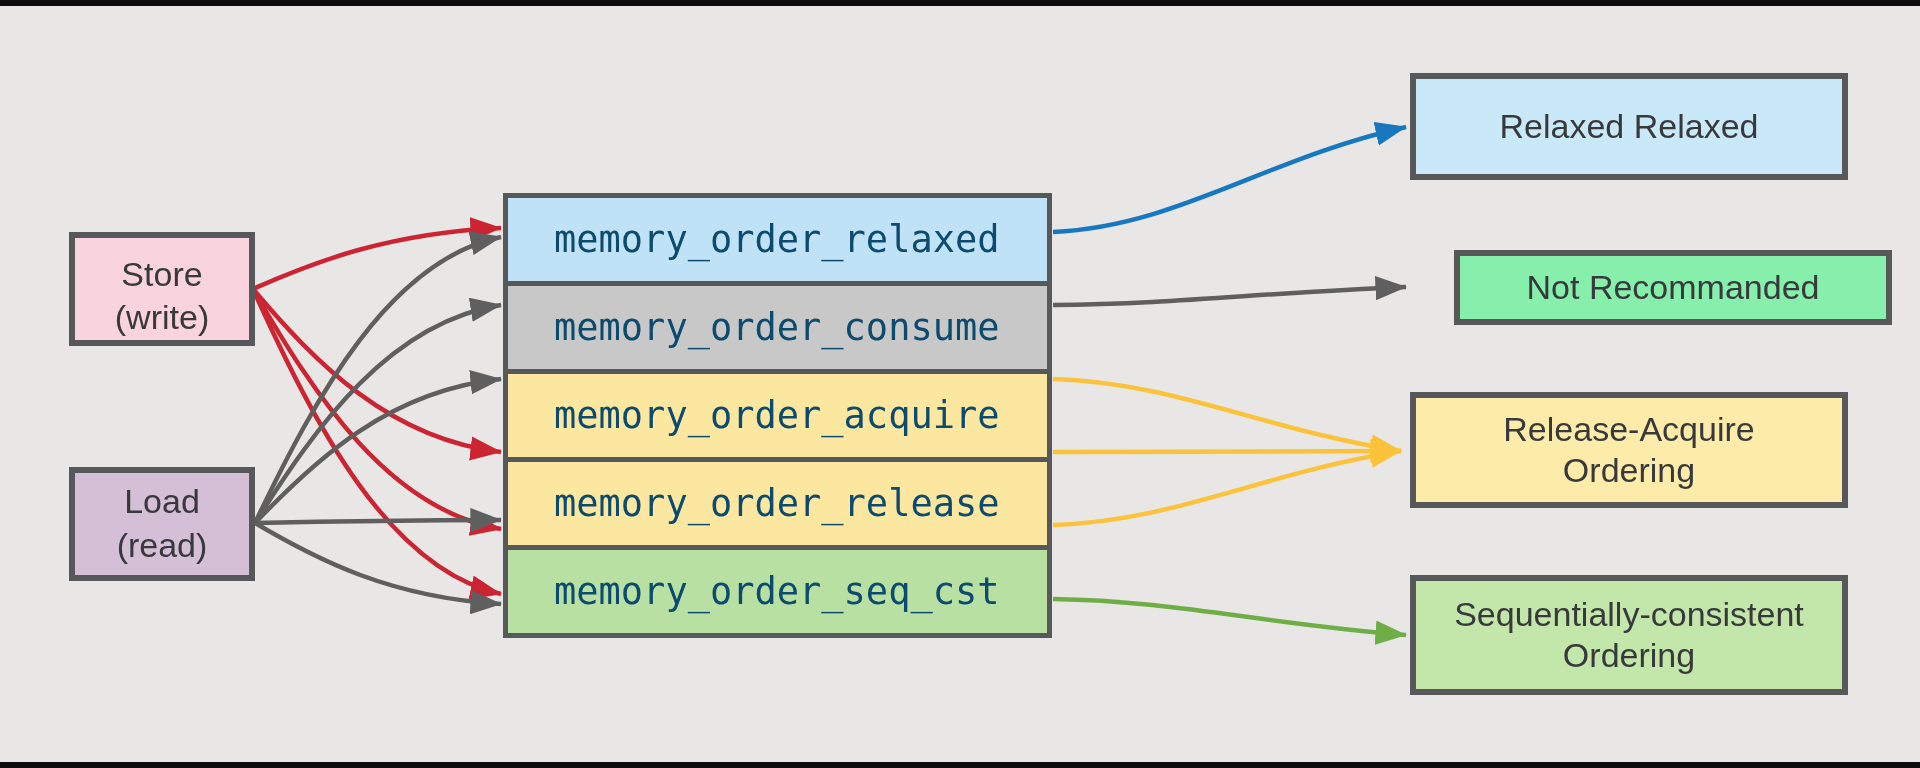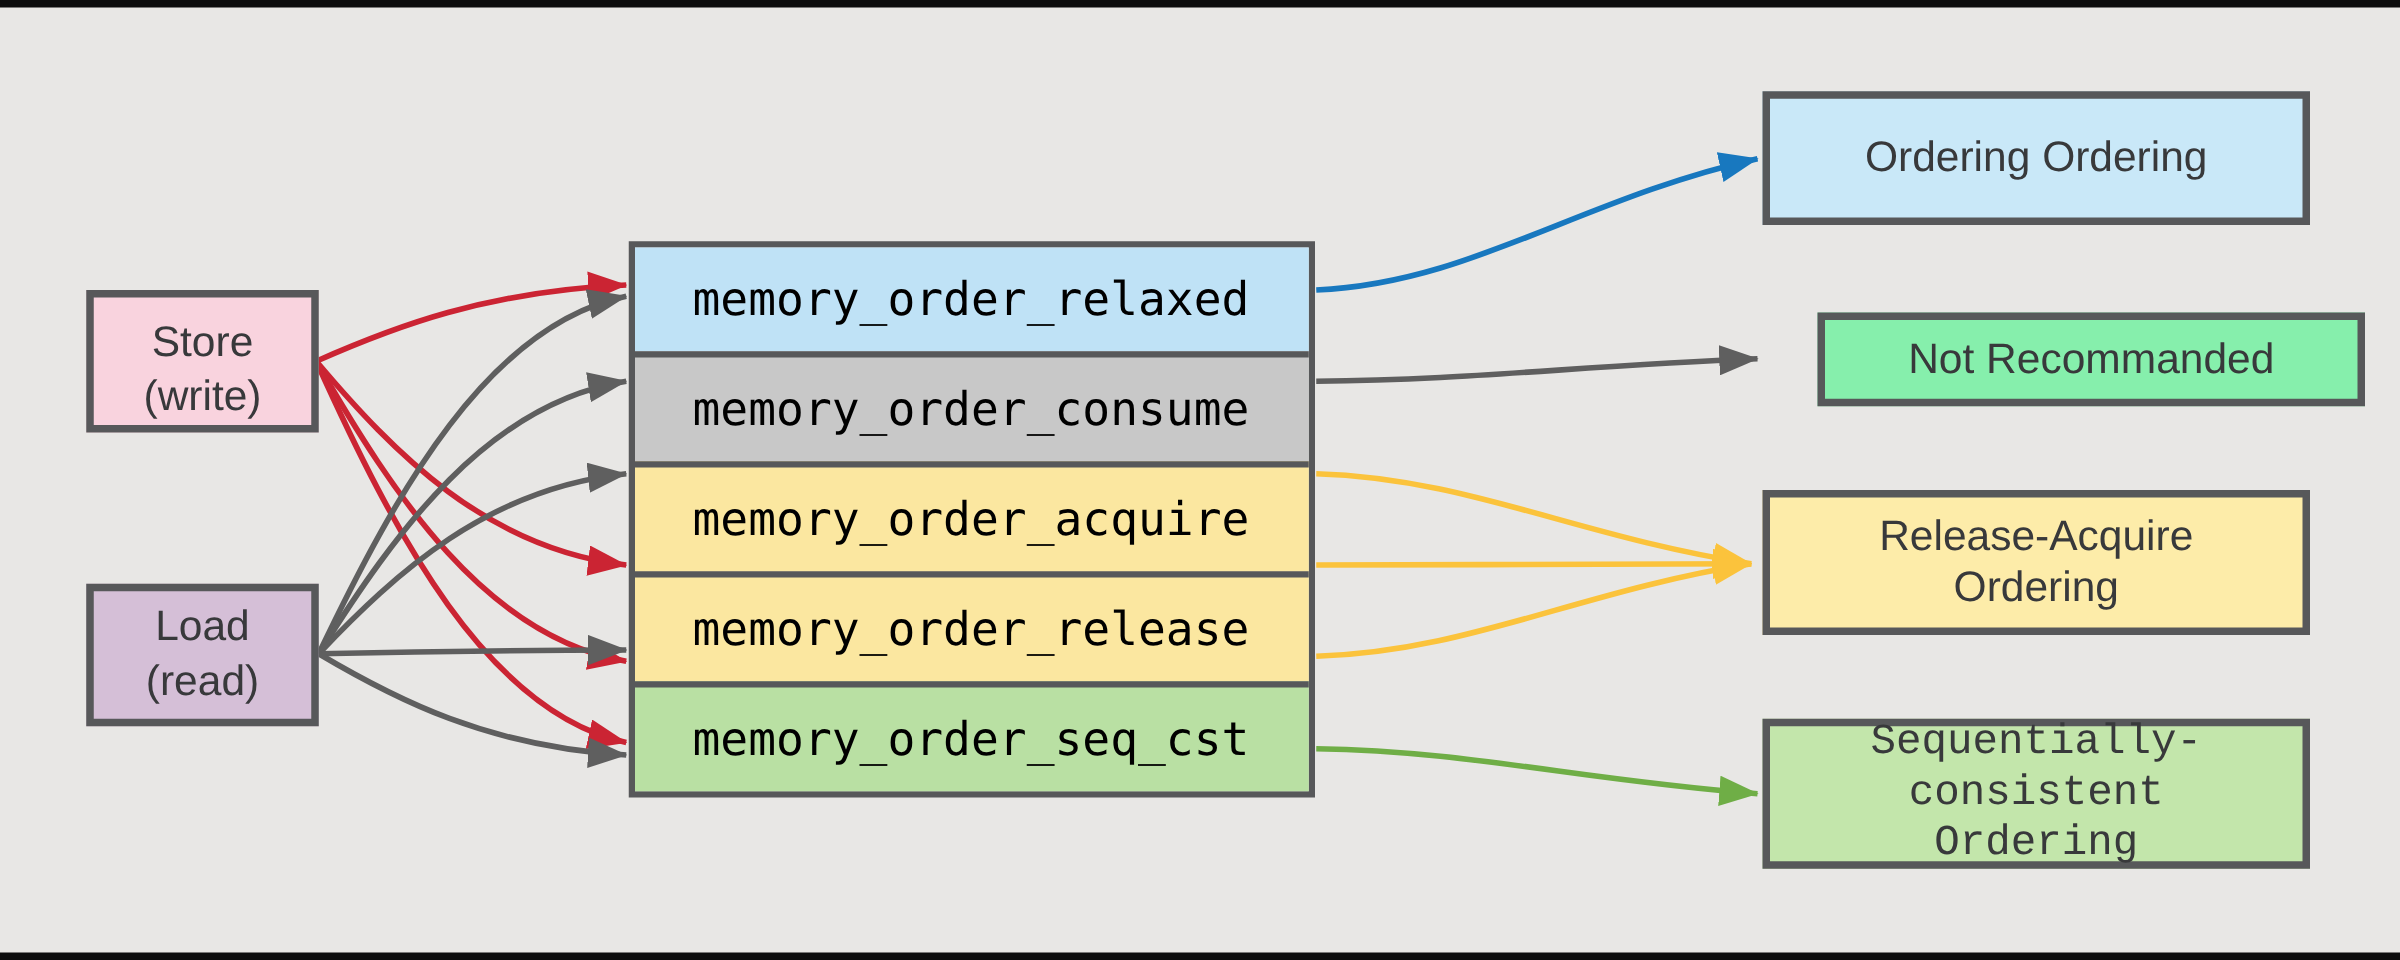--- a/index.html
+++ b/index.html
@@ -19,21 +19,21 @@
   .src{width:186px;height:114px;font-size:34px;line-height:1.28;}
   .outcome{width:438px;font-size:34px;line-height:1.2;}
   #stack{
     position:absolute;left:503px;top:193px;width:549px;height:445px;
     box-sizing:border-box;border:5px solid #57585a;display:flex;flex-direction:column;
   }
   .order-row{
     flex:1;display:flex;align-items:center;box-sizing:border-box;
     padding-left:46px;
     font-family:"DejaVu Sans Mono","Liberation Mono",monospace;
-    font-size:37px;color:#000000;white-space:nowrap;
+    font-size:37px;color:#0c4a6e;white-space:nowrap;
   }
   .order-row + .order-row{border-top:5px solid #57585a;}
   #arrows{position:absolute;left:0;top:0;width:1920px;height:768px;pointer-events:none;}
 </style>
 </head>
 <body>
 
 <div id="stage">
   <div class="frame-bar top"></div>
   <div class="frame-bar bottom"></div>
@@ -94,26 +94,26 @@
     </div>
     <div class="order-row" style="background: rgb(251, 231, 160);">
       <span>memory_order_release</span>
     </div>
     <div class="order-row" style="background: rgb(185, 224, 163);">
       <span>memory_order_seq_cst</span>
     </div>
   </div>
 
   <div class="box outcome" style="left: 1410px; top: 73px; height: 107px; background: rgb(201, 232, 248);">
-    <span>Ordering Ordering</span>
+    <span>Relaxed Relaxed</span>
   </div>
   <div class="box outcome" style="left: 1454px; top: 250px; height: 75px; background: #86efac;">
     <span>Not Recommanded</span>
   </div>
   <div class="box outcome" style="left: 1410px; top: 392px; height: 116px; background: rgb(253, 236, 169);">
     <span>Release-Acquire</span>
     <span>Ordering</span>
   </div>
-  <div class="box outcome" style="left: 1410px; top: 575px; height: 120px; background: rgb(195, 230, 171); font-family: Liberation Mono, monospace;">
+  <div class="box outcome" style="left: 1410px; top: 575px; height: 120px; background: rgb(195, 230, 171);">
     <span>Sequentially-consistent</span>
     <span>Ordering</span>
   </div>
 </div>
 
 </body></html>

